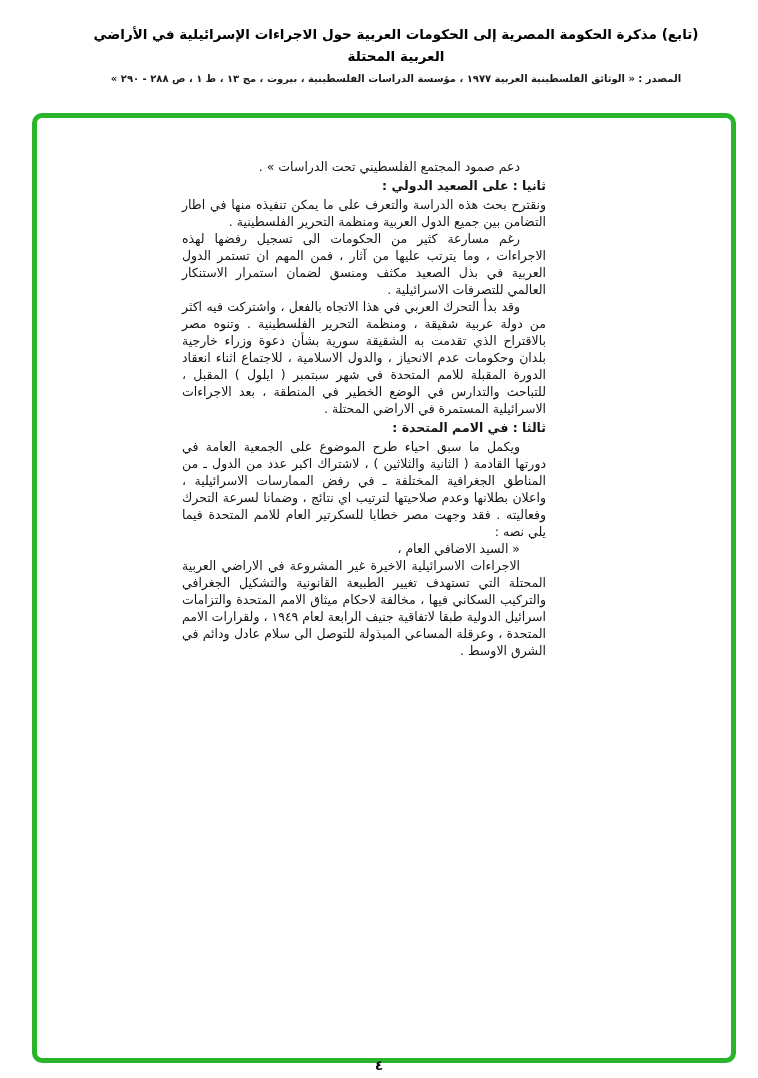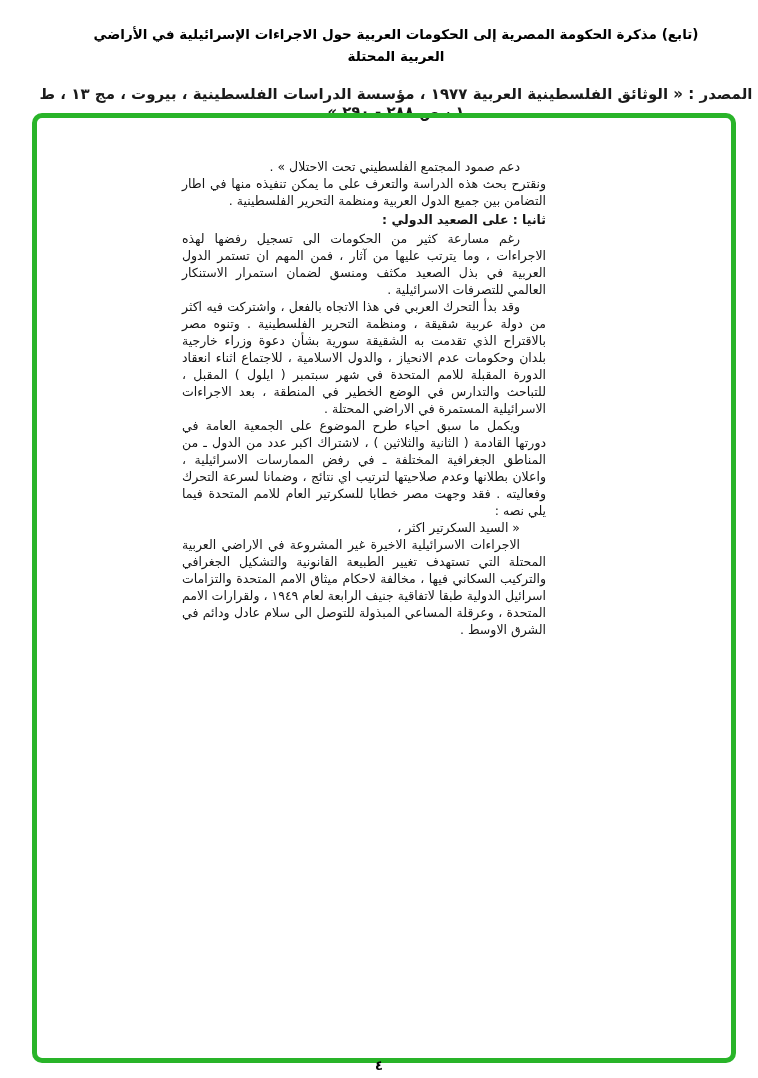--- a/index.html
+++ b/index.html
@@ -26,22 +26,22 @@
     padding-left: 34px;
   }
   .title {
     font-size: 13.5px;
     font-weight: bold;
     line-height: 1.6;
     max-width: 620px;
     margin: 0 auto;
   }
   .source {
-    margin-top: 18px;
-    font-size: 15px;
+    margin-top: 6px;
+    font-size: 10px;
     font-weight: bold;
     color: #1a1a1a;
   }
   .frame {
     position: absolute;
     top: 113px;
     left: 32px;
     width: 694px;
     height: 940px;
     border: 5px solid #29b429;
@@ -88,25 +88,26 @@
 <div class="page">
 
   <div class="header">
     <div class="title">(تابع) مذكرة الحكومة المصرية إلى الحكومات العربية حول الاجراءات الإسرائيلية في الأراضي العربية المحتلة</div>
     <div class="source">المصدر :  « الوثائق الفلسطينية العربية ١٩٧٧ ، مؤسسة الدراسات الفلسطينية ، بيروت ، مج ١٣ ، ط ١ ، ص ٢٨٨ - ٢٩٠ »</div>
   </div>
 
   <div class="frame" style="border-color: rgb(41, 180, 41);"></div>
 
   <div class="textcol">
-    <p class="para indent">دعم صمود المجتمع الفلسطيني تحت الاحتلال » .</p>
+    <p class="para indent">دعم صمود المجتمع الفلسطيني تحت الدراسات » .</p>
+    <p class="para heading">ثانيا : على الصعيد الدولي :</p>
     <p class="para">ونقترح بحث هذه الدراسة والتعرف على ما يمكن تنفيذه منها في اطار التضامن بين جميع الدول العربية ومنظمة التحرير الفلسطينية .</p>
-    <p class="para heading">ثانيا : على الصعيد الدولي :</p>
     <p class="para indent">رغم مسارعة كثير من الحكومات الى تسجيل رفضها لهذه الاجراءات ، وما يترتب عليها من آثار ، فمن المهم ان تستمر الدول العربية في بذل الصعيد مكثف ومنسق لضمان استمرار الاستنكار العالمي للتصرفات الاسرائيلية .</p>
     <p class="para indent">وقد بدأ التحرك العربي في هذا الاتجاه بالفعل ، واشتركت فيه اكثر من دولة عربية شقيقة ، ومنظمة التحرير الفلسطينية . وتنوه مصر بالاقتراح الذي تقدمت به الشقيقة سورية بشأن دعوة وزراء خارجية بلدان وحكومات عدم الانحياز ، والدول الاسلامية ، للاجتماع اثناء انعقاد الدورة المقبلة للامم المتحدة في شهر سبتمبر ( ايلول ) المقبل ، للتباحث والتدارس في الوضع الخطير في المنطقة ، بعد الاجراءات الاسرائيلية المستمرة في الاراضي المحتلة .</p>
+    <p class="para heading">ثالثا : في الامم المتحدة :</p>
     <p class="para indent">ويكمل ما سبق احياء طرح الموضوع على الجمعية العامة في دورتها القادمة ( الثانية والثلاثين ) ، لاشتراك اكبر عدد من الدول ـ من المناطق الجغرافية المختلفة ـ في رفض الممارسات الاسرائيلية ، واعلان بطلانها وعدم صلاحيتها لترتيب اي نتائج ، وضمانا لسرعة التحرك وفعاليته . فقد وجهت مصر خطابا للسكرتير العام للامم المتحدة فيما يلي نصه :</p>
-    <p class="para indent">« السيد السكرتير اكثر ،</p>
+    <p class="para indent">« السيد الاضافي العام ،</p>
     <p class="para indent">الاجراءات الاسرائيلية الاخيرة غير المشروعة في الاراضي العربية المحتلة التي تستهدف تغيير الطبيعة القانونية والتشكيل الجغرافي والتركيب السكاني فيها ، مخالفة لاحكام ميثاق الامم المتحدة والتزامات اسرائيل الدولية طبقا لاتفاقية جنيف الرابعة لعام ١٩٤٩ ، ولقرارات الامم المتحدة ، وعرقلة المساعي المبذولة للتوصل الى سلام عادل ودائم في الشرق الاوسط .</p>
   </div>
 
   <div class="pagenum">٤</div>
 
 </div>
 
 </body></html>

